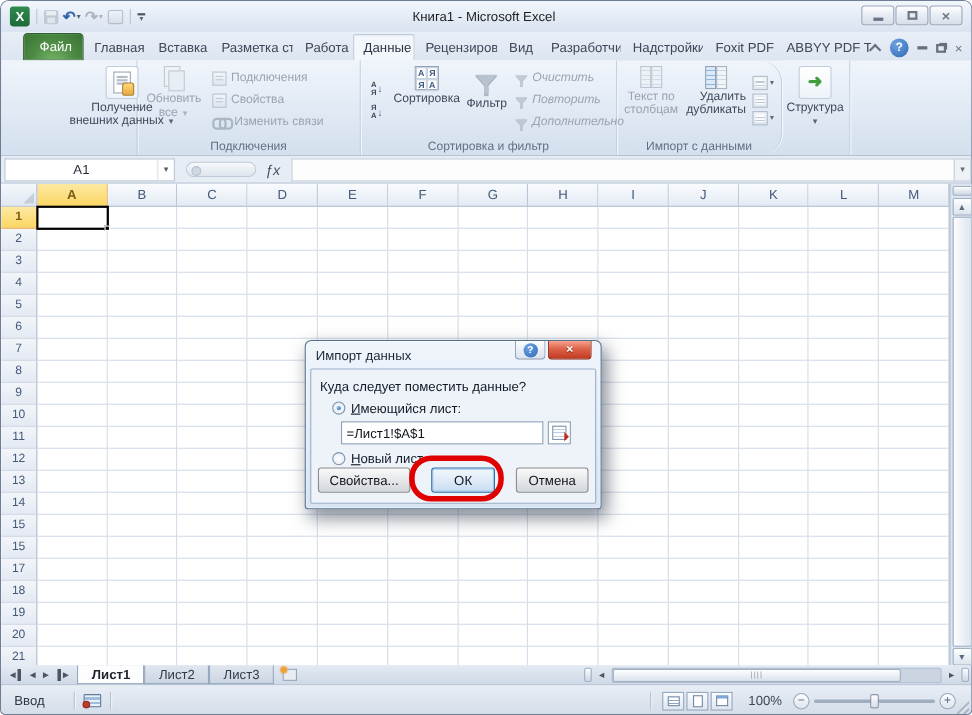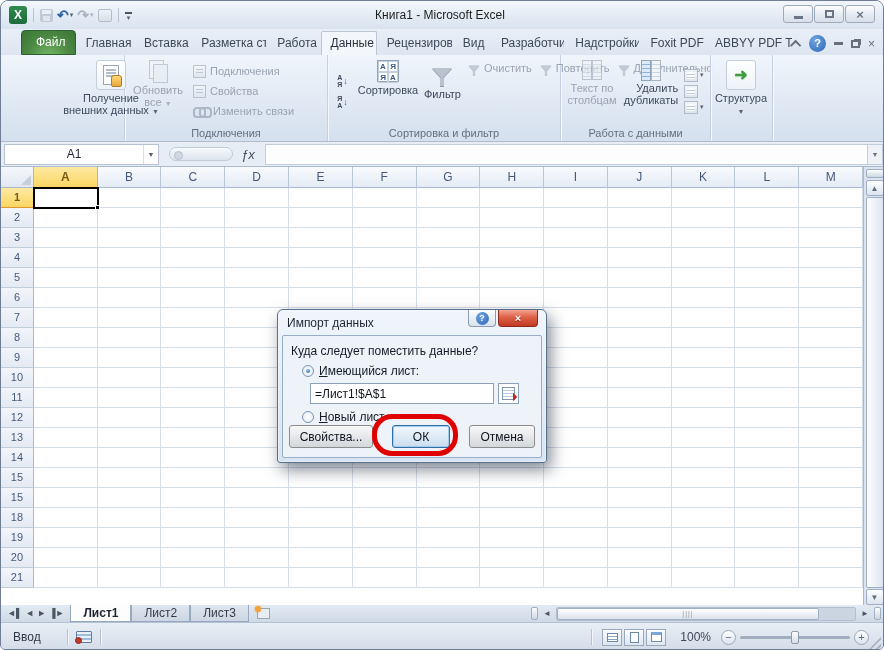--- a/index.html
+++ b/index.html
@@ -341,39 +341,39 @@
               <span>А</span>
             </div>
           <div class="bb-label">Сортировка</div>
         </div>
         <div class="big-btn" style="width:46px;">
           <div style="height:26px; display:flex; align-items:center;">
               <div class="funnel"></div>
             </div>
           <div class="bb-label">Фильтр</div>
         </div>
-        <div style="display:flex; flex-direction:row; justify-content:center;">
+        <div style="display:flex; flex-direction:column; justify-content:center;font-style:italic;">
           <div class="small-btn disabled">
             <div class="funnel funnel-sm"></div>
             <span>Очистить</span>
           </div>
           <div class="small-btn disabled">
             <div class="funnel funnel-sm"></div>
             <span>Повторить</span>
           </div>
           <div class="small-btn disabled">
             <div class="funnel funnel-sm"></div>
             <span>Дополнительно</span>
           </div>
         </div>
       </div>
       <div class="rgroup-label">Сортировка и фильтр</div>
     </div>
 
-    <div class="rgroup" style="width:150px;">
+    <div class="rgroup" style="width:150px;border-radius:20px;">
       <div style="display:flex; height:66px;">
         <div class="big-btn disabled" style="width:58px;">
           <div class="ic-cols"></div>
           <div class="bb-label"><span>Текст по</span><br>
           <span>столбцам</span></div>
         </div>
         <div class="big-btn" style="width:60px;text-align:right;">
           <div class="ic-dedupe"></div>
           <div class="bb-label"><span>Удалить</span><br>
           <span>дубликаты</span></div>
@@ -385,21 +385,21 @@
             </div>
           <div class="tool-mini">
               <div class="ic-grid14"></div>
             </div>
           <div class="tool-mini">
               <div class="ic-grid14"></div>
               <span class="caret">▾</span>
             </div>
         </div>
       </div>
-      <div class="rgroup-label">Работа с данными</div>
+      <div class="rgroup-label">Импорт с данными</div>
     </div>
 
     <div class="rgroup" style="width:62px; border-right:1px solid #c5d1e0;">
       <div class="big-btn" style="width:56px;">
         <div class="ic-outline-box">
             <span class="green-arrow">➜</span>
           </div>
         <div class="bb-label"><span>Структура</span><br><span class="caret">▼</span></div>
       </div>
     </div>
@@ -686,20 +686,36 @@
           <div class="gcell"></div>
           <div class="gcell"></div>
           <div class="gcell"></div>
           <div class="gcell"></div>
           <div class="gcell"></div>
           <div class="gcell"></div>
           <div class="gcell"></div>
           <div class="gcell"></div>
         </div>
         <div class="grow">
+          <div class="rowh">17</div>
+          <div class="gcell"></div>
+          <div class="gcell"></div>
+          <div class="gcell"></div>
+          <div class="gcell"></div>
+          <div class="gcell"></div>
+          <div class="gcell"></div>
+          <div class="gcell"></div>
+          <div class="gcell"></div>
+          <div class="gcell"></div>
+          <div class="gcell"></div>
+          <div class="gcell"></div>
+          <div class="gcell"></div>
+          <div class="gcell"></div>
+        </div>
+        <div class="grow">
           <div class="rowh">18</div>
           <div class="gcell"></div>
           <div class="gcell"></div>
           <div class="gcell"></div>
           <div class="gcell"></div>
           <div class="gcell"></div>
           <div class="gcell"></div>
           <div class="gcell"></div>
           <div class="gcell"></div>
           <div class="gcell"></div>

